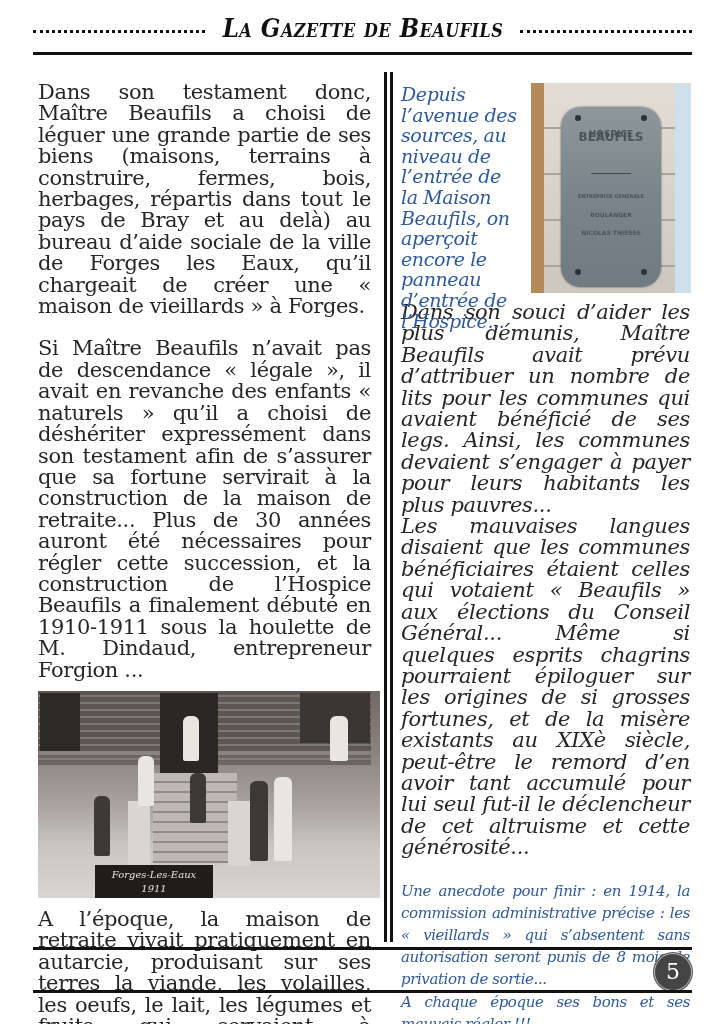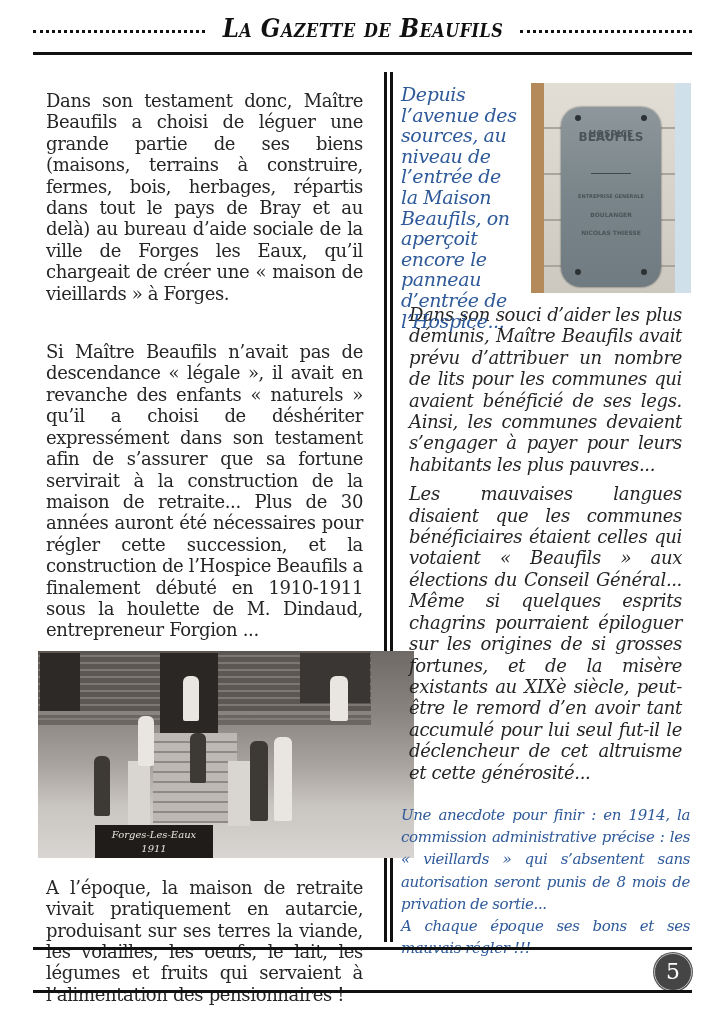--- a/index.html
+++ b/index.html
@@ -12,26 +12,26 @@
     .masthead .dots.right { right: 0; width: 172px; }
     .masthead .title { position: absolute; left: 180px; width: 300px; top: 0; text-align: center;
       font-family: "DejaVu Serif", serif; font-weight: bold; font-size: 23px; color: #111;
       letter-spacing: 0.5px; font-variant: small-caps; transform: scaleY(1.1); }
     .rule { position: absolute; left: 33px; width: 659px; height: 3px; background: #111; }
 
     .col-left { position: absolute; left: 38px; top: 82px; width: 333px; }
     .col-right { position: absolute; left: 401px; top: 82px; width: 289px; }
     .vdiv { position: absolute; top: 72px; height: 870px; width: 3px; background: #111; }
 
-    p.body { margin: 8px; font-size: 18px; line-height: 21.4px; text-align: justify; color: #262626;
+    p.body { margin: 0; font-size: 21px; line-height: 21.4px; text-align: justify; color: #262626;
       font-family: "DejaVu Serif", serif; letter-spacing: -0.35px; }
     p.body.last-left { text-align: justify; text-align-last: left; }
     .gap { height: 21px; }
 
-    .photo-left { margin-top: 10px; width: 376px; height: 207px; position: relative; overflow: hidden;
+    .photo-left { margin-top: 10px; width: 342px; height: 207px; position: relative; overflow: hidden;
       background: linear-gradient(180deg, #6f6a66 0%, #8a8480 30%, #a8a39f 55%, #c9c5c1 75%, #d8d5d2 100%); }
     .photo-left .brick { position: absolute; background: repeating-linear-gradient(0deg, #5c5753 0 5px, #7d7873 5px 7px); }
     .photo-left .stair { position: absolute; background: repeating-linear-gradient(180deg, #bdb8b3 0 8px, #8e8a86 8px 10px); }
     .photo-left .pillar { position: absolute; background: #d9d6d2; }
     .photo-left .caption-sign { position: absolute; left: 57px; top: 174px; width: 118px; height: 33px; background: #1f1c1a;
       color: #e8e4df; font-family: "DejaVu Serif", serif; font-style: italic; font-size: 10px; text-align: center; line-height: 14px; padding-top: 3px; box-sizing: border-box; }
     .photo-left .person { position: absolute; background: #3d3935; border-radius: 6px 6px 2px 2px; }
     .photo-left .person.white { background: #e9e6e2; }
 
     .sidebar-block { position: relative; height: 214px; }

